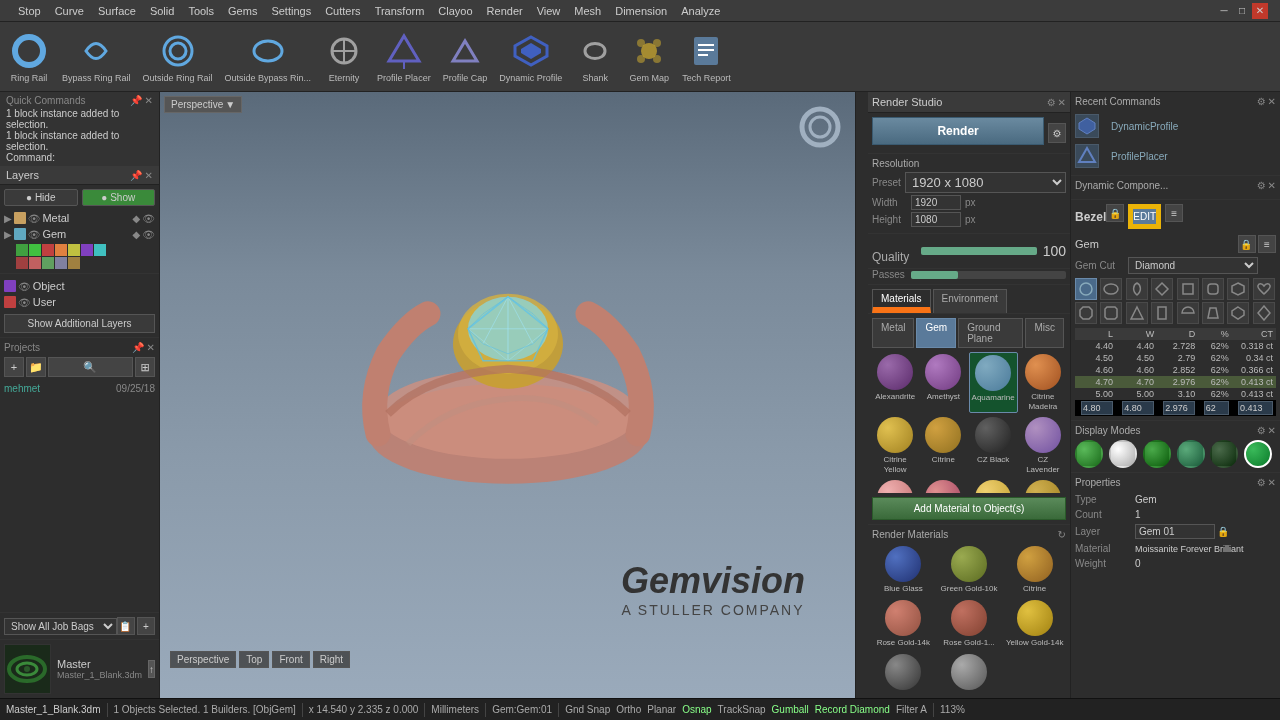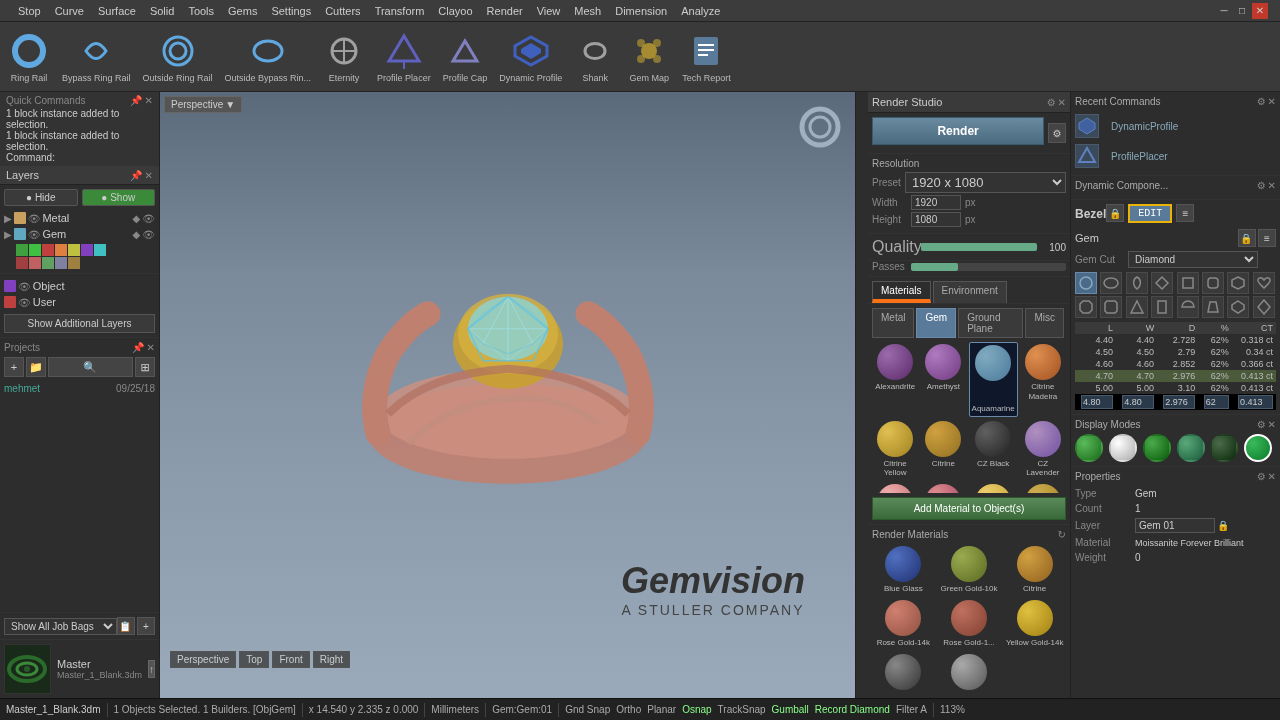--- a/index.html
+++ b/index.html
@@ -66,41 +66,41 @@
     .render-btn { width: 100%; padding: 6px; background: linear-gradient(180deg, #6a8aa0 0%, #4a6a80 100%); border: 1px solid #3a5a70; color: #fff; cursor: pointer; font-size: 12px; font-weight: bold; text-align: center; margin-bottom: 4px; }
     .render-settings-btn { float: right; background: #444; border: 1px solid #555; color: #ccc; width: 20px; height: 20px; cursor: pointer; display: flex; align-items: center; justify-content: center; font-size: 10px; }
     .resolution-section { padding: 4px; border-bottom: 1px solid #333; }
     .res-label { color: #aaa; font-size: 10px; margin-bottom: 3px; }
     .res-row { display: flex; align-items: center; gap: 4px; margin-bottom: 2px; }
     .res-key { color: #888; width: 35px; font-size: 10px; }
     .res-select { background: #333; border: 1px solid #555; color: #ccc; padding: 1px 2px; font-size: 13px; width: 100%; }
     .res-input { background: #333; border: 1px solid #555; color: #ccc; padding: 1px 3px; font-size: 10px; width: 50px; }
     .res-unit { color: #888; font-size: 10px; }
     .quality-section { padding: 4px; border-bottom: 1px solid #333; display: flex; align-items: center; gap: 4px; }
-    .quality-label { color: #aaa; font-size: 16px; width: 45px; }
+    .quality-label { color: #aaa; font-size: 12px; width: 45px; margin-top: 12px; }
     .quality-slider { flex: 1; height: 8px; background: #444; border-radius: 2px; position: relative; cursor: pointer; }
     .quality-fill { height: 100%; background: #6a8; border-radius: 2px; }
-    .quality-val { color: #ccc; font-size: 10px; width: 25px; text-align: right; }
+    .quality-val { color: #ccc; font-size: 14px; width: 25px; text-align: right; }
     .passes-row { padding: 0 4px 4px; display: flex; align-items: center; gap: 4px; border-bottom: 1px solid #333; }
     .passes-label { color: #888; font-size: 10px; width: 35px; }
     .passes-slider { flex: 1; height: 8px; background: #444; border-radius: 2px; cursor: pointer; }
     .passes-fill { width: 30%; height: 100%; background: #6a8; border-radius: 2px; }
 
     
     .mat-tabs { display: flex; padding: 4px 4px 0; border-bottom: 1px solid #333; }
     .mat-tab { padding: 3px 8px; background: #3a3a3a; border: 1px solid #555; cursor: pointer; color: #aaa; font-size: 10px; margin-right: 2px; border-bottom: none; }
-    .mat-tab.active { background: #2d2d2d; color: #fff; border-bottom: 4px solid #f97316; }
+    .mat-tab.active { background: #2d2d2d; color: #fff; border-bottom: 6px solid #f97316; }
     .sub-tabs { display: flex; padding: 4px 4px 0; }
     .sub-tab { padding: 3px 8px; background: #3a3a3a; border: 1px solid #555; cursor: pointer; color: #aaa; font-size: 10px; margin-right: 2px; }
     .sub-tab.active { background: #5a7a9a; color: #fff; border-color: #6a8aaa; }
 
     
     .mat-grid { display: grid; grid-template-columns: repeat(4, 1fr); gap: 2px; padding: 4px; overflow-y: auto; max-height: 160px; }
     .mat-cell { display: flex; flex-direction: column; align-items: center; cursor: pointer; padding: 2px; border-radius: 2px; }
-    .mat-cell.selected { background: #0f172a; border: 1px solid #6a8aaa; gap: 21px; }
+    .mat-cell.selected { background: #14532d; border: 1px solid #6a8aaa; }
     .mat-thumb { width: 36px; height: 36px; border-radius: 50%; background: #555; margin-bottom: 2px; display: flex; align-items: center; justify-content: center; overflow: hidden; }
     .mat-name { font-size: 8px; color: #bbb; text-align: center; line-height: 1.2; }
 
     
     .add-mat-btn { margin: 4px; padding: 5px; background: linear-gradient(180deg, #5a8a5a 0%, #3a6a3a 100%); border: 1px solid #2a5a2a; color: #fff; cursor: pointer; font-size: 10px; text-align: center; }
 
     
     .render-mat-section { padding: 4px; border-top: 1px solid #333; }
     .render-mat-header { display: flex; justify-content: space-between; align-items: center; margin-bottom: 4px; }
     .render-mat-label { color: #aaa; font-size: 10px; }
@@ -119,21 +119,21 @@
 
     
     .dynamic-comp { padding: 4px; border-bottom: 1px solid #333; }
     .dc-header { display: flex; justify-content: space-between; align-items: center; margin-bottom: 4px; }
     .dc-title { color: #aaa; font-size: 10px; }
     .bezel-section { padding: 4px; border-bottom: 1px solid #333; }
     .bezel-header { display: flex; align-items: center; margin-bottom: 6px; }
     .bezel-title { color: #ccc; font-size: 12px; font-weight: bold; }
     .bezel-actions { display: flex; gap: 4px; }
     .bezel-action-btn { background: #444; border: 1px solid #555; color: #ccc; width: 18px; height: 18px; cursor: pointer; display: flex; align-items: center; justify-content: center; font-size: 10px; }
-    .edit-btn { background: #5a7a9a; border: 2px solid #eab308; color: #fff; padding: 2px 8px; cursor: pointer; font-size: 10px; font-family: Liberation Mono, monospace; }
+    .edit-btn { background: #5a7a9a; border: 5px solid #eab308; color: #fff; padding: 2px 0; cursor: pointer; font-size: 10px; }
     .gem-header { display: flex; justify-content: space-between; align-items: center; margin-bottom: 4px; }
     .gem-title { color: #ccc; font-size: 11px; }
     .gem-cut-section { margin-bottom: 4px; }
     .gem-cut-label { color: #888; font-size: 10px; margin-right: 10px; }
     .gem-cut-select { background: #333; border: 1px solid #555; color: #ccc; padding: 1px 2px; font-size: 10px; width: 130px; }
     .gem-shapes { display: grid; grid-template-columns: repeat(8, 1fr); gap: 2px; margin-bottom: 4px; }
     .gem-shape { width: 22px; height: 22px; background: #3a3a3a; border: 1px solid #4a4a4a; display: flex; align-items: center; justify-content: center; cursor: pointer; }
     .gem-shape.selected { background: #4a6a8a; border-color: #6a8aaa; }
     .gem-size-table { width: 100%; border-collapse: collapse; font-size: 9px; }
     .gem-size-table td { padding: 1px 3px; color: #bbb; text-align: right; }

